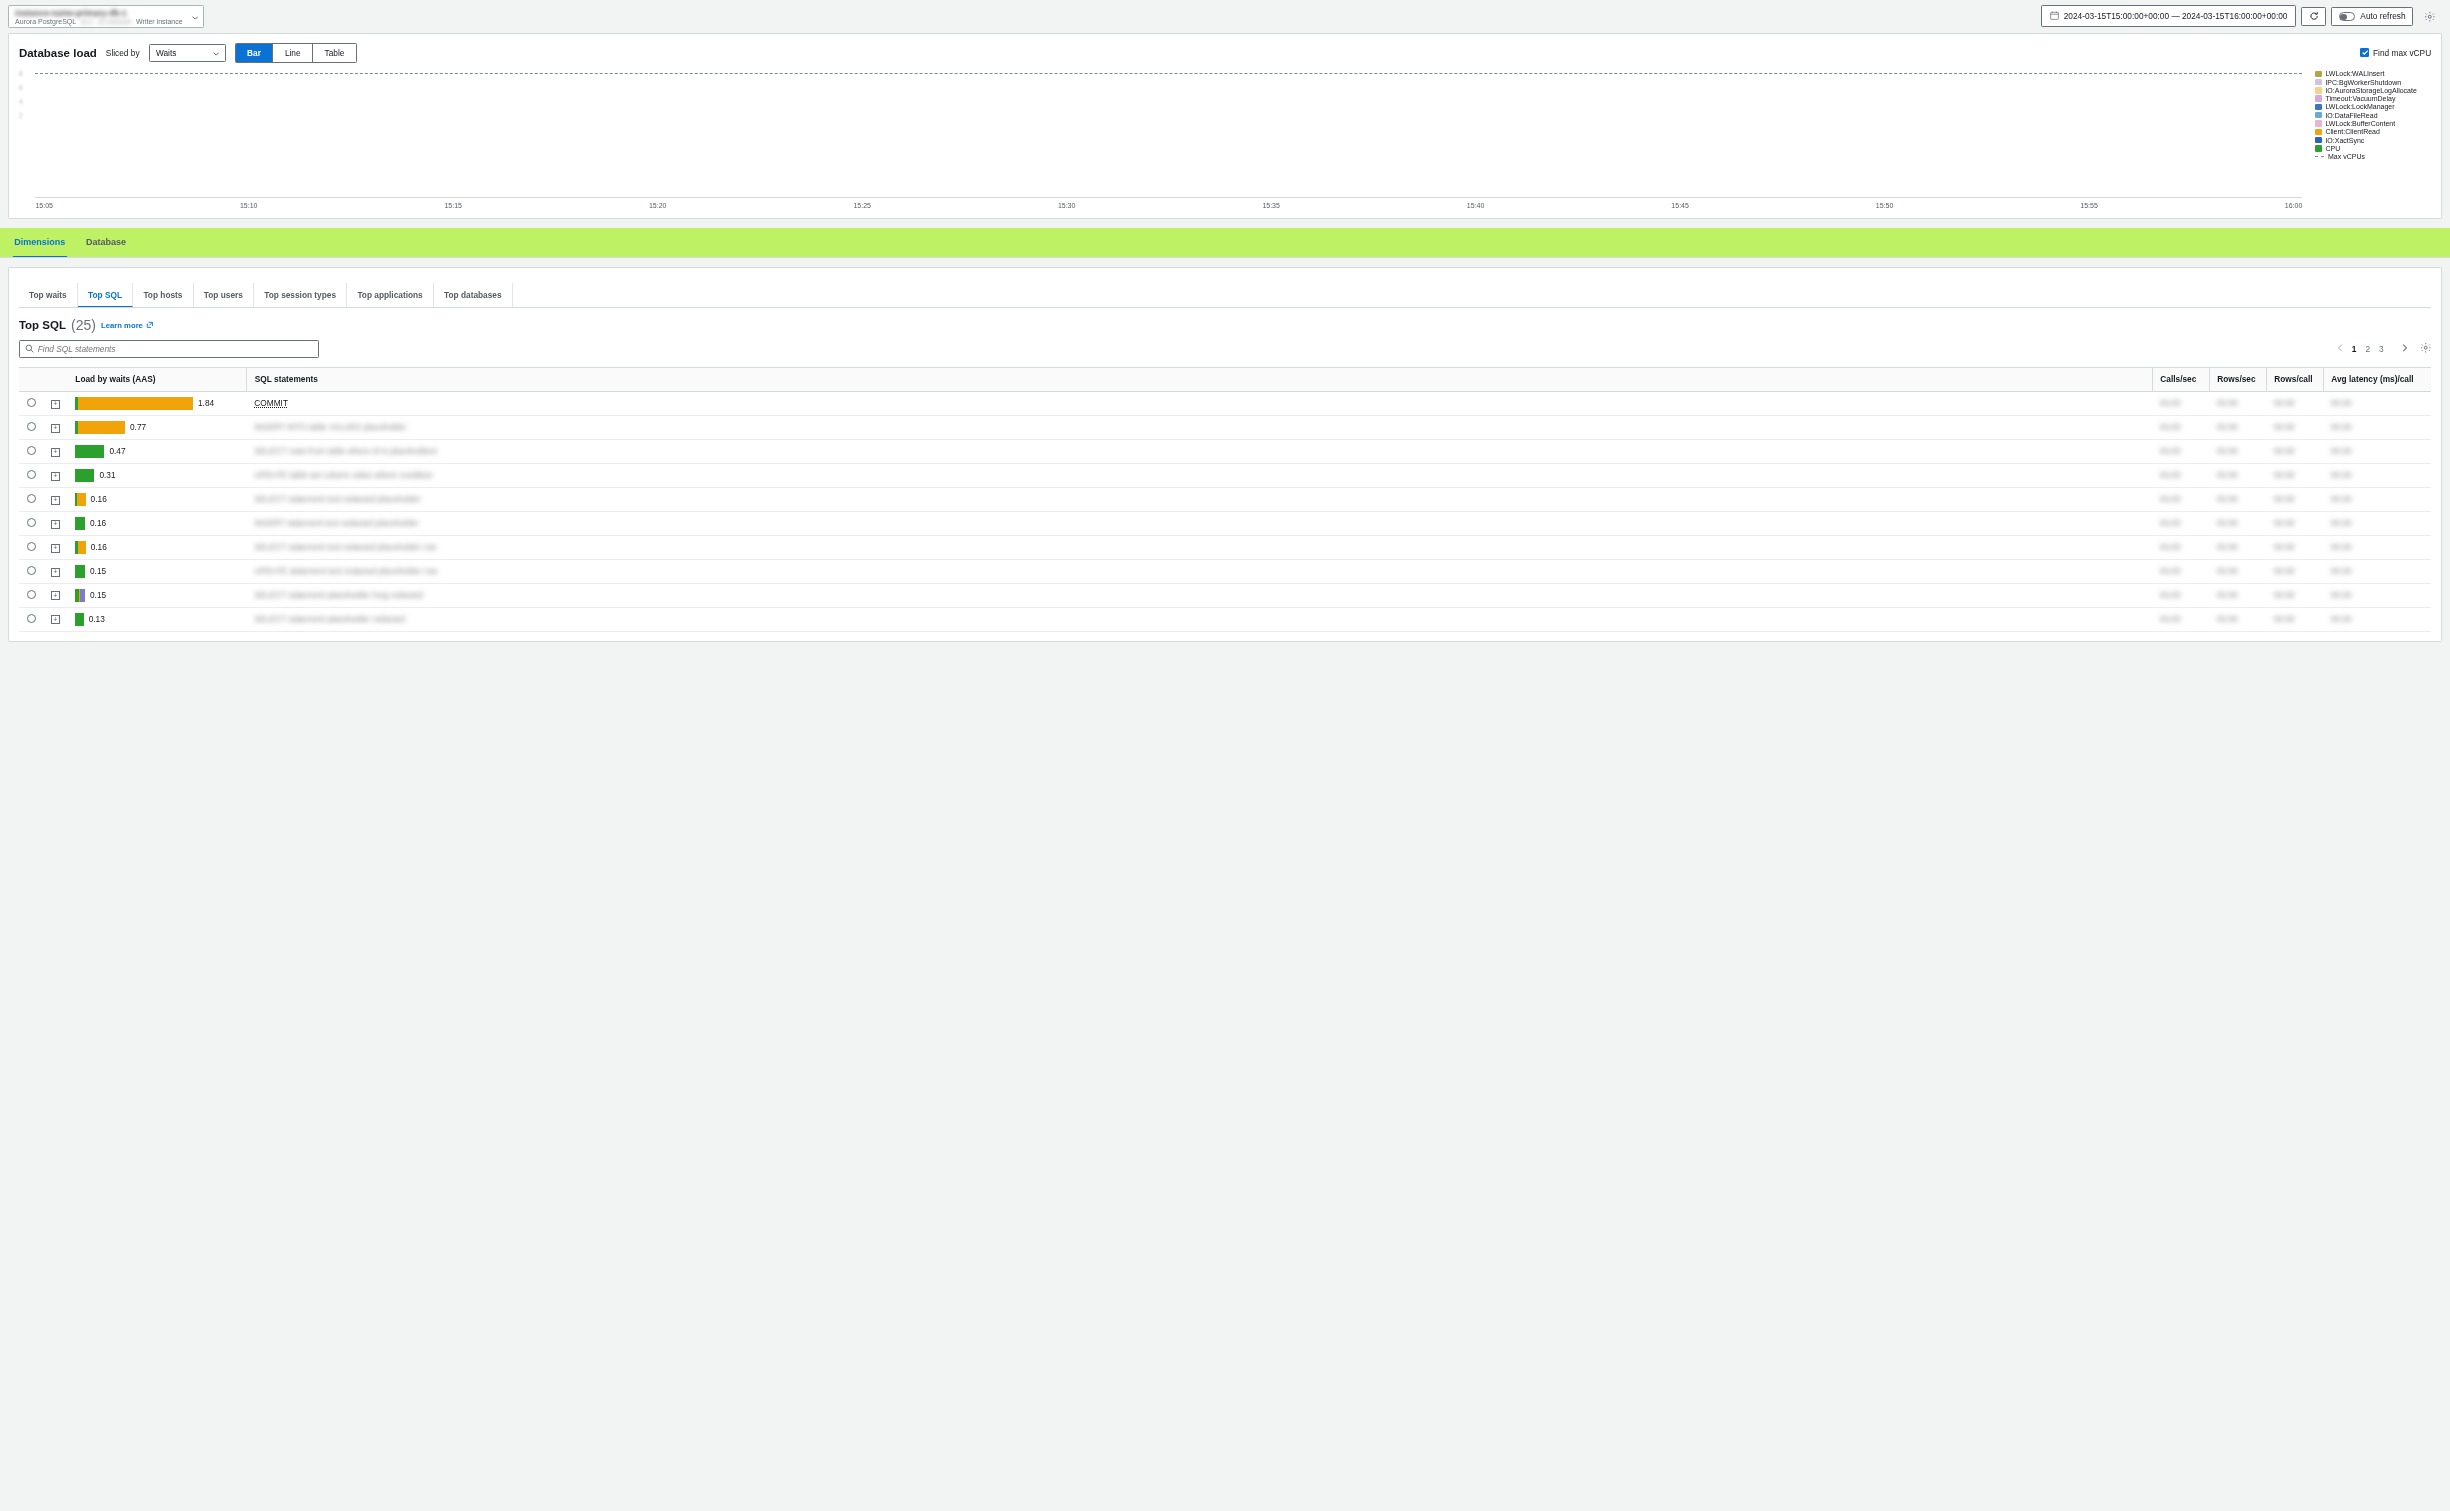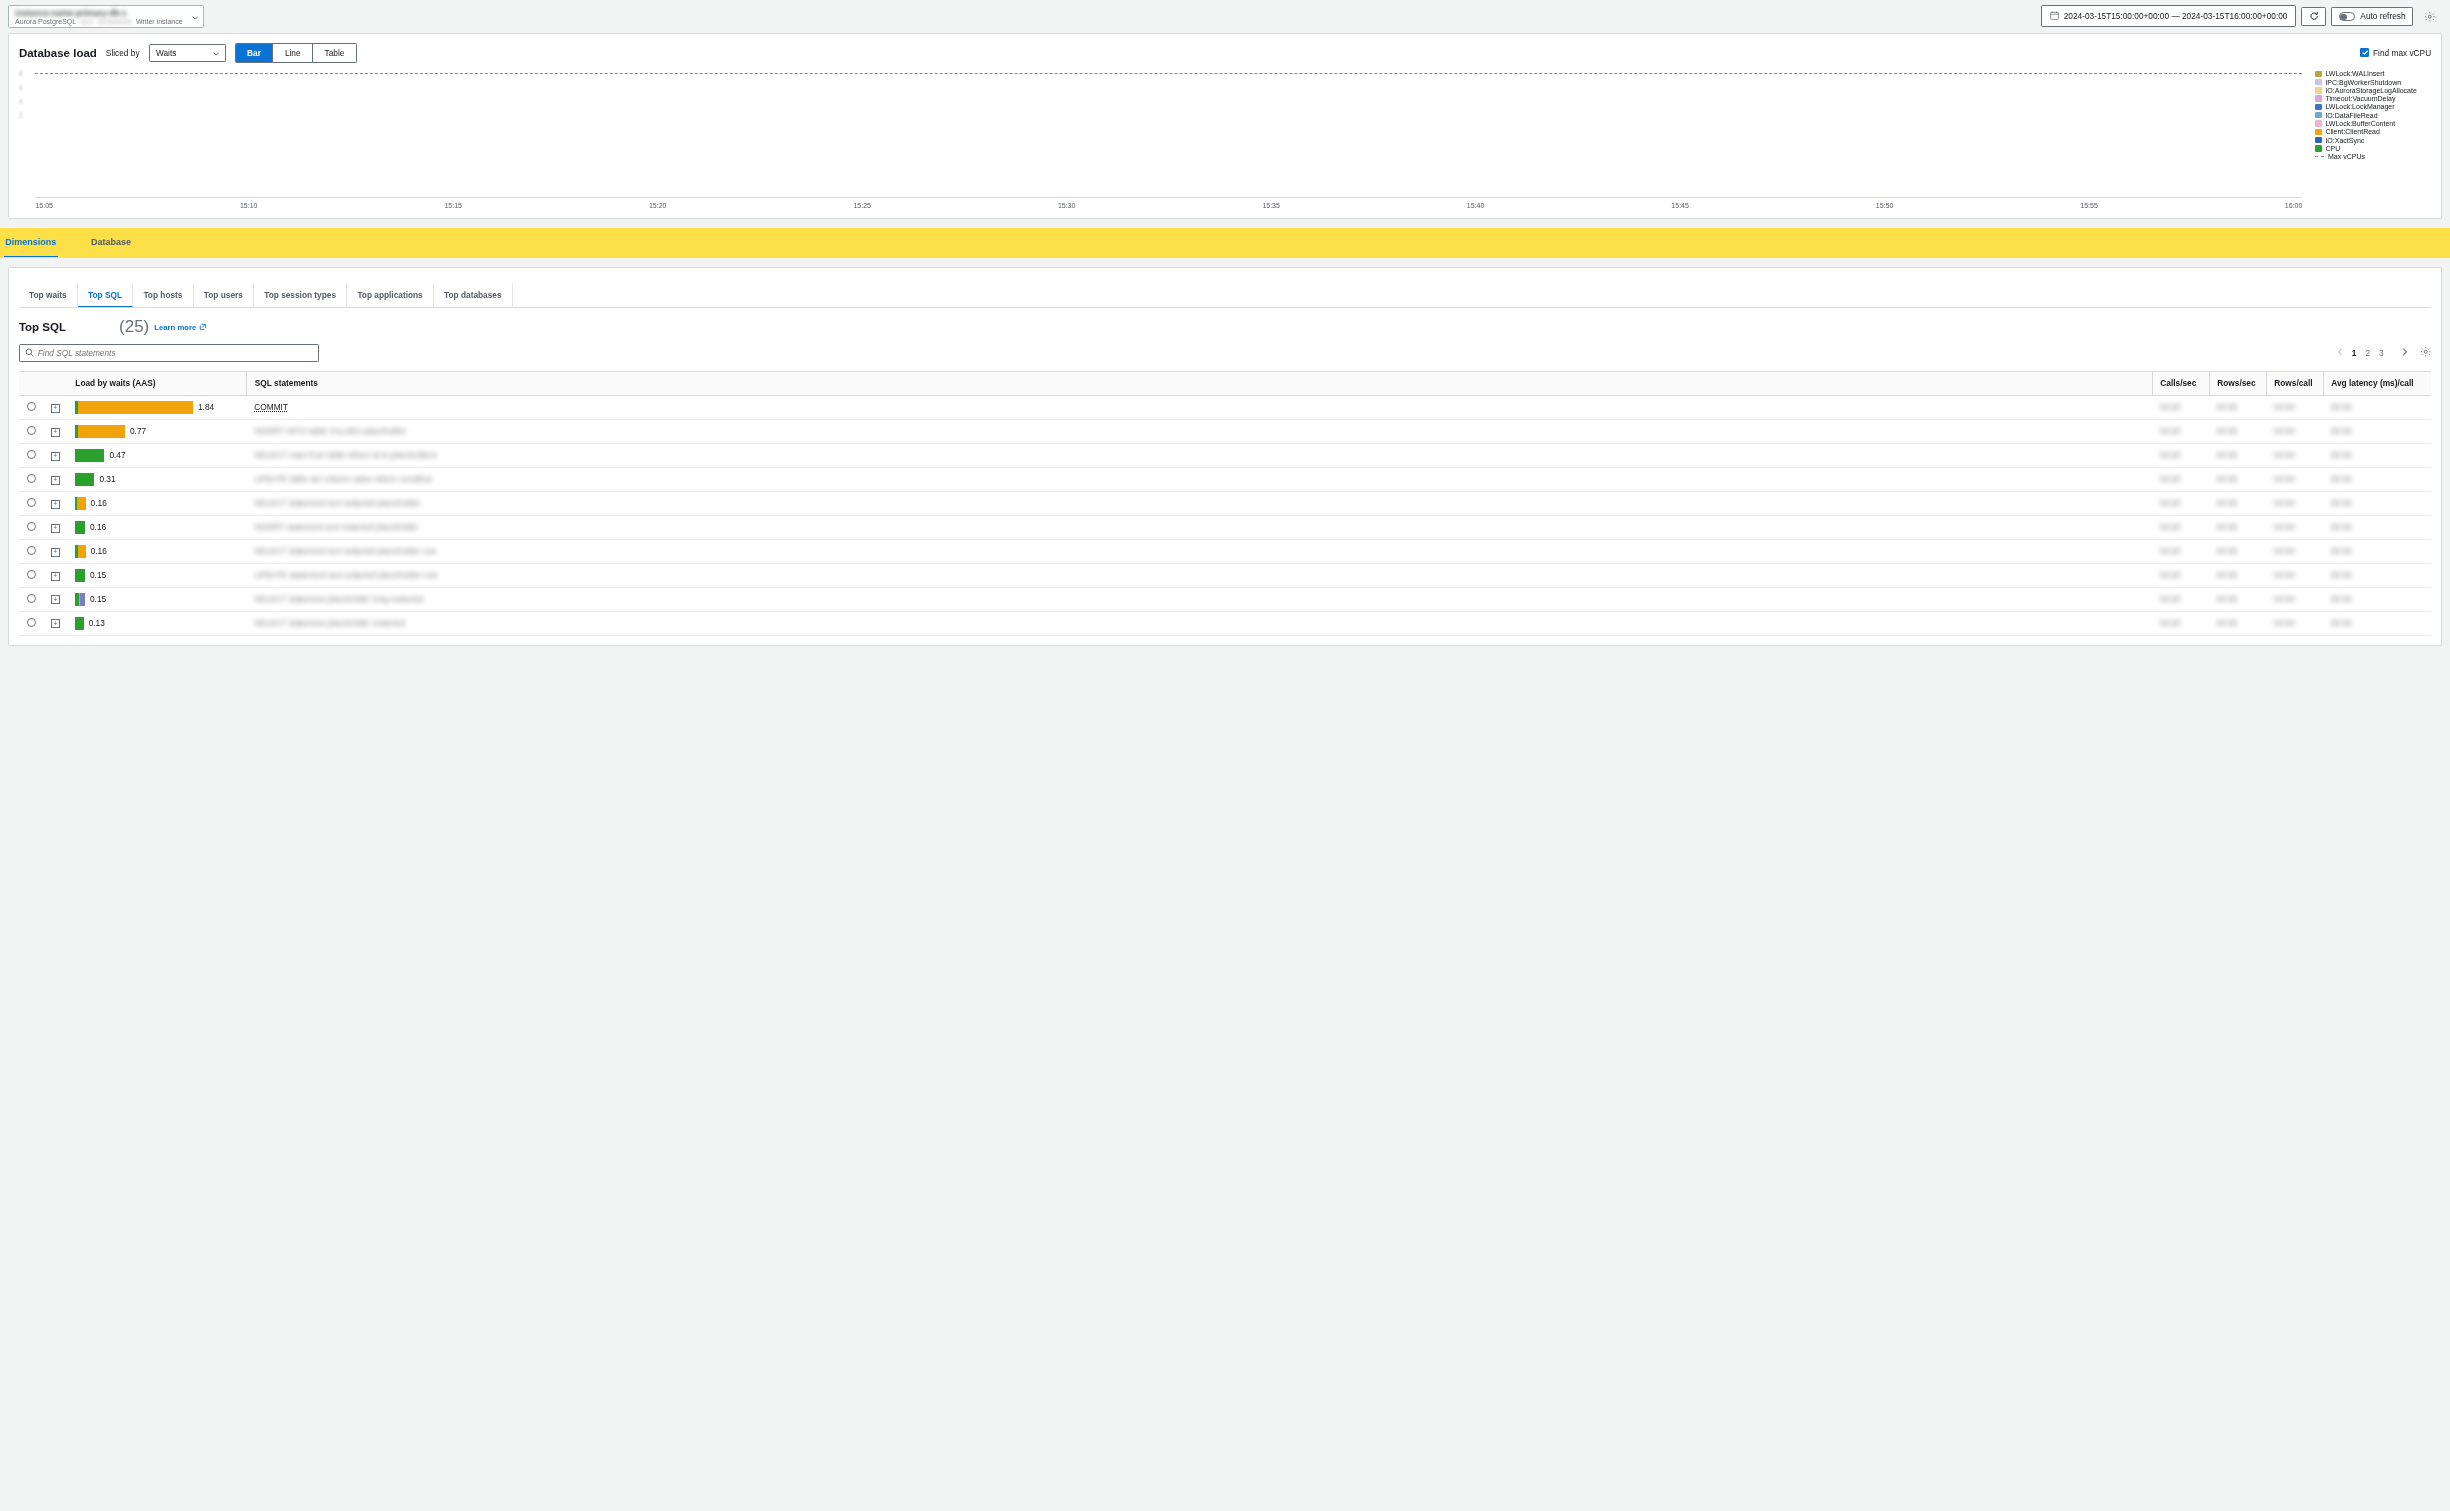--- a/index.html
+++ b/index.html
@@ -110,41 +110,41 @@
     margin-top: 3.8px;
   }
   .plot-row { display: flex; }
   .legend { min-width: 121px; font-size: 7px; padding-left: 5.1px;}
   .legend-item { display: flex; align-items: center; gap: 3.8px; margin-bottom: 1.3px; }
   .swatch { width: 6.4px; height: 6.4px; border-radius: 1.3px; flex-shrink: 0; }
   .swatch.dash { width: 9px; height: 0; border-top: 1.3px dashed #7d8998; border-radius:0;}
 
   
   .tabs-primary {
-    display: flex; padding: 0 4px; gap: 32px;
-    border-bottom: 0.6px solid #d5dbdb; background: #fde047;
+    display: flex; padding: 0 13px; gap: 18px;
+    border-bottom: 0.6px solid #d5dbdb; background: #bef264;
   }
   .tabs-primary .tab {
     padding: 9px 1.3px; font-size: 9px; font-weight: 700; color: #545b64; cursor: pointer;
   }
   .tabs-primary .tab.active { color: #0972d3; border-bottom: 1.3px solid #0972d3; }
 
   
   .subtabs {
     display: flex; padding: 6.4px 0 0 0; border-bottom: 0.6px solid #d5dbdb;
   }
   .subtabs .tab {
     padding: 6.4px 10.2px; font-size: 8.3px; font-weight: 700; color: #545b64; cursor: pointer;
     border-right: 0.6px solid #e5e5e5;
   }
   .subtabs .tab.active { color: #0972d3; border-bottom: 1.3px solid #0972d3; }
 
   .section-title-row { display: flex; align-items: center; gap: 5.1px; margin: 9px 0 6.4px 0; }
   .section-title { font-size: 11.5px; font-weight: 700; }
-  .section-count { font-size: 17px; color: #687078; margin-left: 48px; }
+  .section-count { font-size: 14px; color: #687078; }
   .learn-link { font-size: 7.7px; color: #0972d3; display: flex; align-items: center; gap: 2.6px; cursor: pointer; font-weight: 700;}
 
   .search-row { display: flex; justify-content: space-between; align-items: center; margin-bottom: 9px; flex-wrap: wrap; gap: 5.1px; }
   .search {
     display: flex; align-items: center; gap: 3.8px;
     border: 0.6px solid #687078; border-radius: 1.3px; padding: 3.2px 5.1px;
     width: 300px; background: #fff;
   }
   .search input { border: none; outline: none; flex: 1; font-style: italic; font-size: 8.3px; }
   .pager { display: flex; align-items: center; gap: 9px; }

